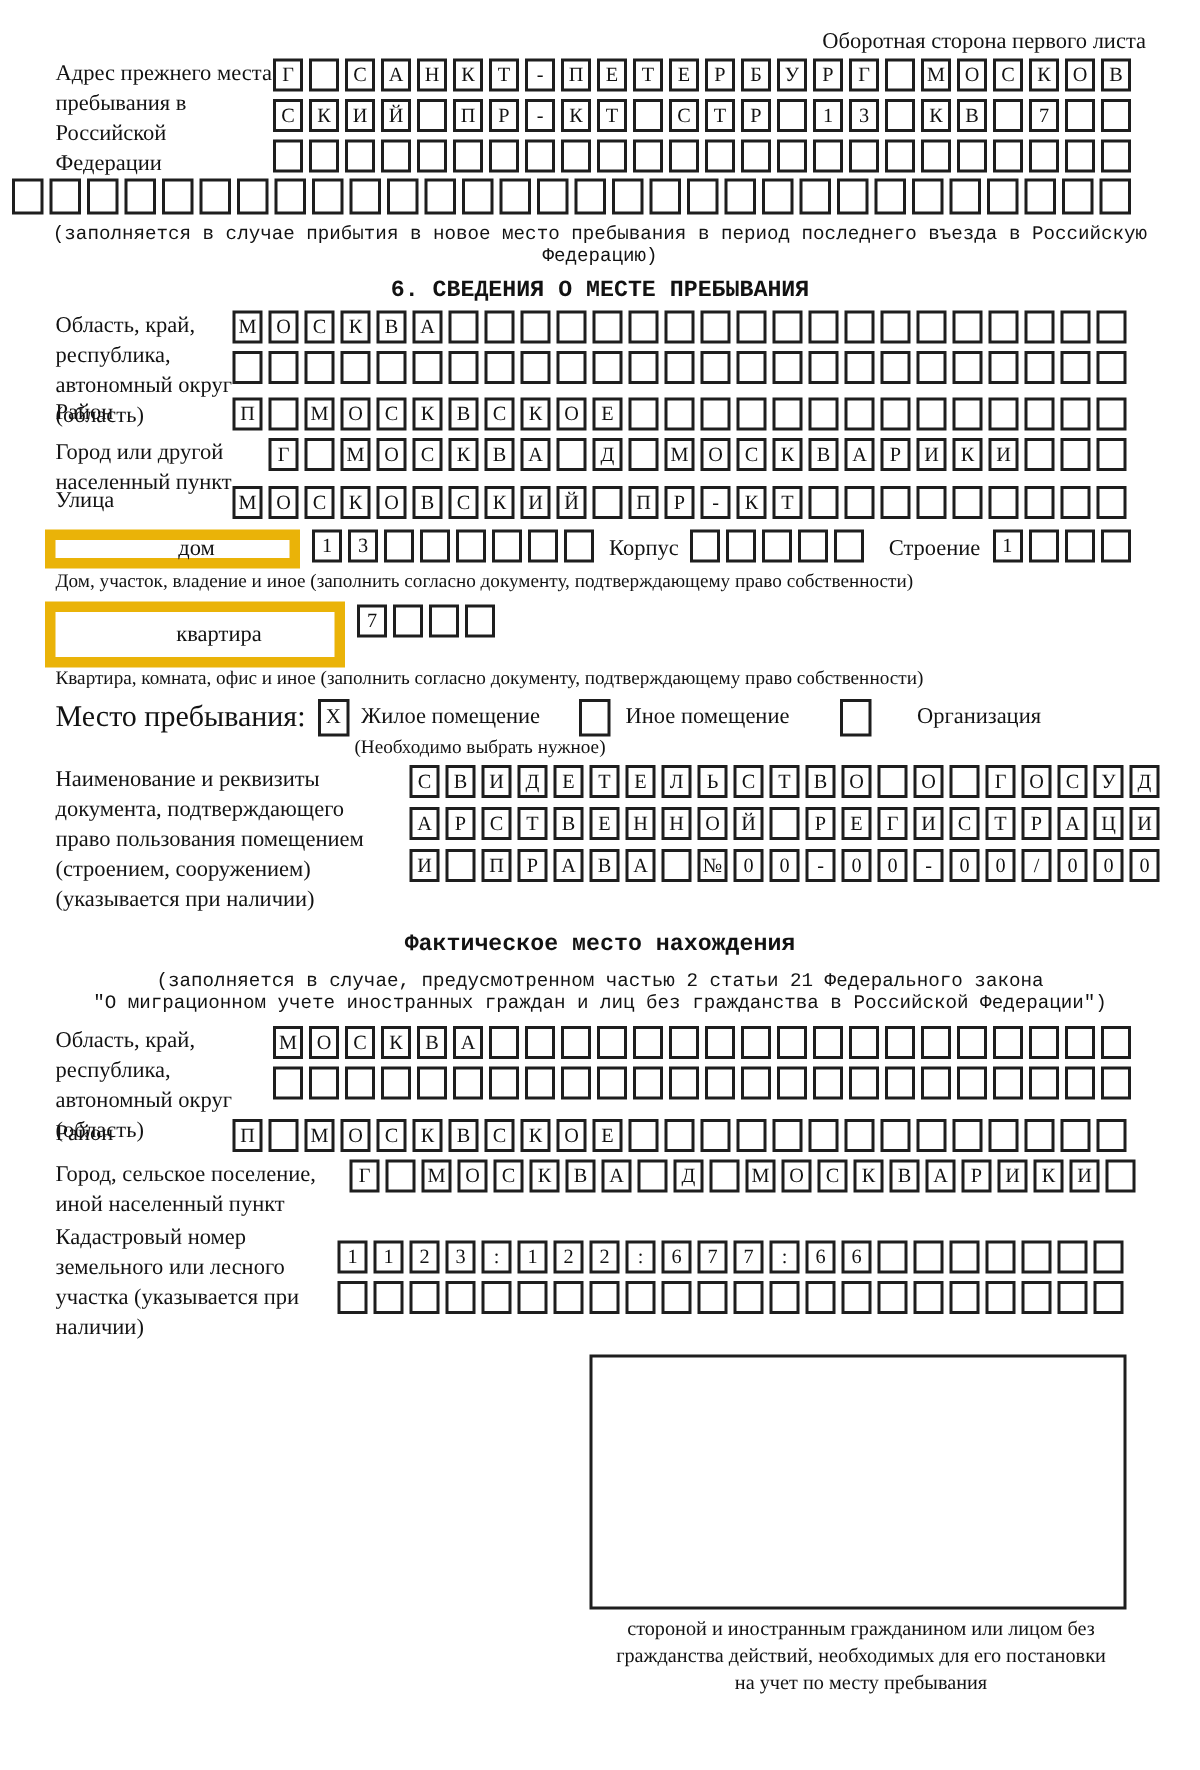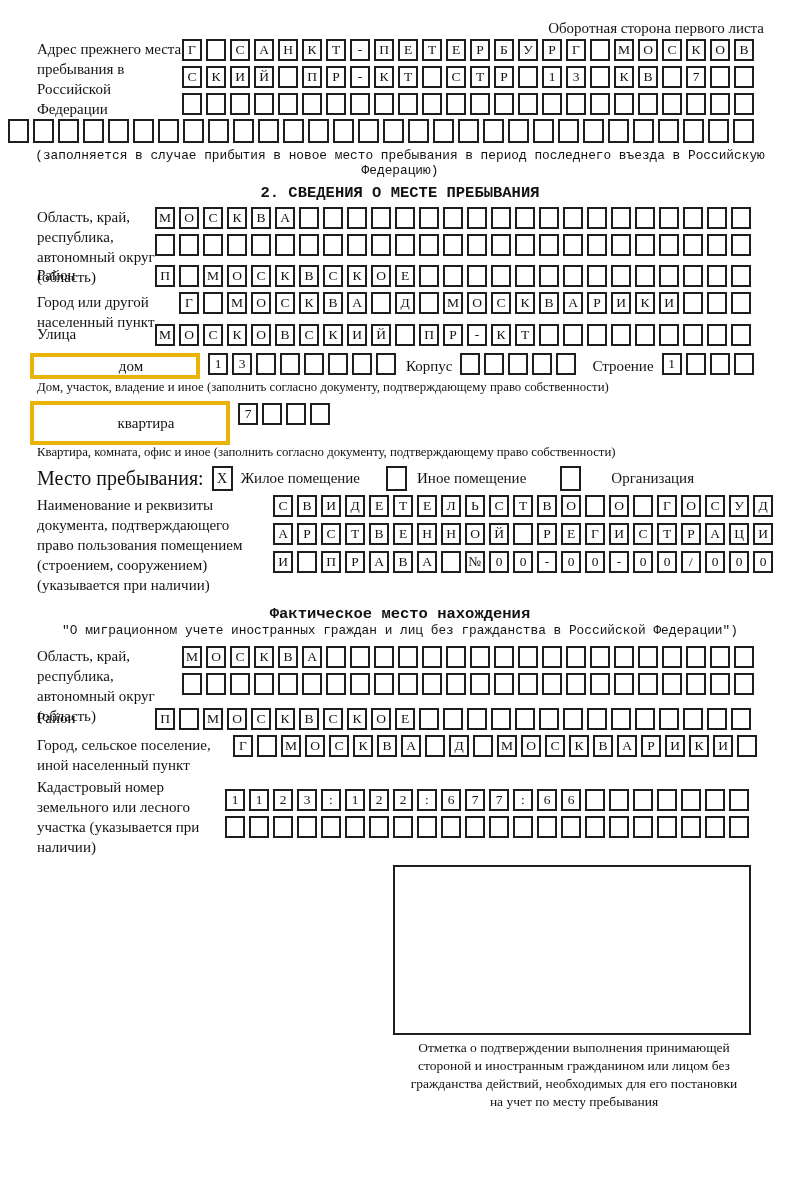--- a/index.html
+++ b/index.html
@@ -12,21 +12,21 @@
   .cellcol{flex:none;}
   .cellrow{display:flex;gap:4px;margin-bottom:5px;}
   .cell{box-sizing:border-box;flex:none;width:20px;height:22px;border:2px solid #1e1e1e;
         display:flex;align-items:center;justify-content:center;
         font-size:13.5px;line-height:1;}
   .wide .cell{width:21px;height:24px;}
   .caption{font-size:12.8px;line-height:15px;}
   .center{text-align:center;font-family:Liberation Mono, monospace;}
   .bold{font-weight:bold;}
   .title{font-size:15.5px;}
-  .valbox{box-sizing:border-box;border:4px solid #eab308;height:26px;display:flex;
+  .valbox{box-sizing:border-box;border:7px solid #eab308;height:26px;display:flex;
           align-items:center;justify-content:center;font-size:15px;flex:none;padding-left:32px;}
   .inline-lbl{font-size:15px;line-height:26px;flex:none;}
   .chk{box-sizing:border-box;flex:none;width:21px;height:25px;border:2px solid #1e1e1e;
        display:flex;align-items:center;justify-content:center;font-size:14px;}
   .stampbox{box-sizing:border-box;margin:8px 0 0 393px;width:358px;height:170px;
             border:2px solid #1e1e1e;}
   .stampcap{margin:4px 0 0 385px;width:378px;text-align:center;
             font-size:13.5px;line-height:18px;}
   .mt2{margin-top:2px;}.mt4{margin-top:4px;}.mt6{margin-top:6px;}
   .mt8{margin-top:8px;}.mt14{margin-top:2px;}
@@ -149,21 +149,21 @@
       <span class="cell"></span>
       <span class="cell"></span>
       <span class="cell"></span>
       <span class="cell"></span>
       <span class="cell"></span>
       <span class="cell"></span>
       <span class="cell"></span>
     </div>
   <div class="caption center">(заполняется в случае прибытия в новое место пребывания в период последнего въезда в Российскую Федерацию)</div>
 
-  <div class="center bold title mt6" style="margin-bottom:5px">2. СВЕДЕНИЯ О МЕСТЕ ПРЕБЫВАНИЯ</div>
+  <div class="center bold title mt6" style="margin-bottom:5px">6. СВЕДЕНИЯ О МЕСТЕ ПРЕБЫВАНИЯ</div>
 
   <div class="frow">
     <div class="flabel" style="width:118px">Область, край, республика, автономный округ (область)</div>
     <div class="cellcol">
       <div class="cellrow">
           <span class="cell">М</span>
           <span class="cell">О</span>
           <span class="cell">С</span>
           <span class="cell">К</span>
           <span class="cell">В</span>
@@ -365,20 +365,21 @@
     <span style="font-size:15px">Жилое помещение</span>
     <div style="width:26px;flex:none"></div>
     <div class="chk"></div>
     <div class="gap10"></div>
     <span style="font-size:15px">Иное помещение</span>
     <div style="width:34px;flex:none"></div>
     <div class="chk"></div>
     <div style="width:30px;flex:none"></div>
     <span style="font-size:15px">Организация</span>
   </div>
+  <div class="caption" style="width:640px;text-align:center">(Необходимо выбрать нужное)</div>
 
   <div class="frow mt4">
     <div class="flabel" style="width:222px;padding-right:14px;box-sizing:content-box">Наименование и реквизиты документа, подтверждающего право пользования помещением (строением, сооружением) (указывается при наличии)</div>
     <div class="cellcol">
       <div class="cellrow" style="margin-bottom:6px">
           <span class="cell">С</span>
           <span class="cell">В</span>
           <span class="cell">И</span>
           <span class="cell">Д</span>
           <span class="cell">Е</span>
@@ -442,20 +443,21 @@
           <span class="cell">0</span>
           <span class="cell">/</span>
           <span class="cell">0</span>
           <span class="cell">0</span>
           <span class="cell">0</span>
         </div>
     </div>
   </div>
 
   <div class="center bold title" style="margin-top:10px">Фактическое место нахождения</div>
+  <div class="caption center mt8">(заполняется в случае, предусмотренном частью 2 статьи 21 Федерального закона</div>
   <div class="caption center">"О миграционном учете иностранных граждан и лиц без гражданства в Российской Федерации")</div>
 
   <div class="frow mt8">
     <div class="flabel" style="width:145px">Область, край, республика, автономный округ (область)</div>
     <div class="cellcol">
       <div class="cellrow">
           <span class="cell">М</span>
           <span class="cell">О</span>
           <span class="cell">С</span>
           <span class="cell">К</span>
@@ -617,19 +619,18 @@
           <span class="cell"></span>
           <span class="cell"></span>
           <span class="cell"></span>
           <span class="cell"></span>
         </div>
     </div>
   </div>
 
   <div class="stampbox"></div>
   <div class="stampcap">
-    <div>Отметка о подтверждении выполнения принимающей</div>
     <div>стороной и иностранным гражданином или лицом без</div>
     <div>гражданства действий, необходимых для его постановки</div>
     <div>на учет по месту пребывания</div>
   </div>
 
 </div>
 
 </body></html>

